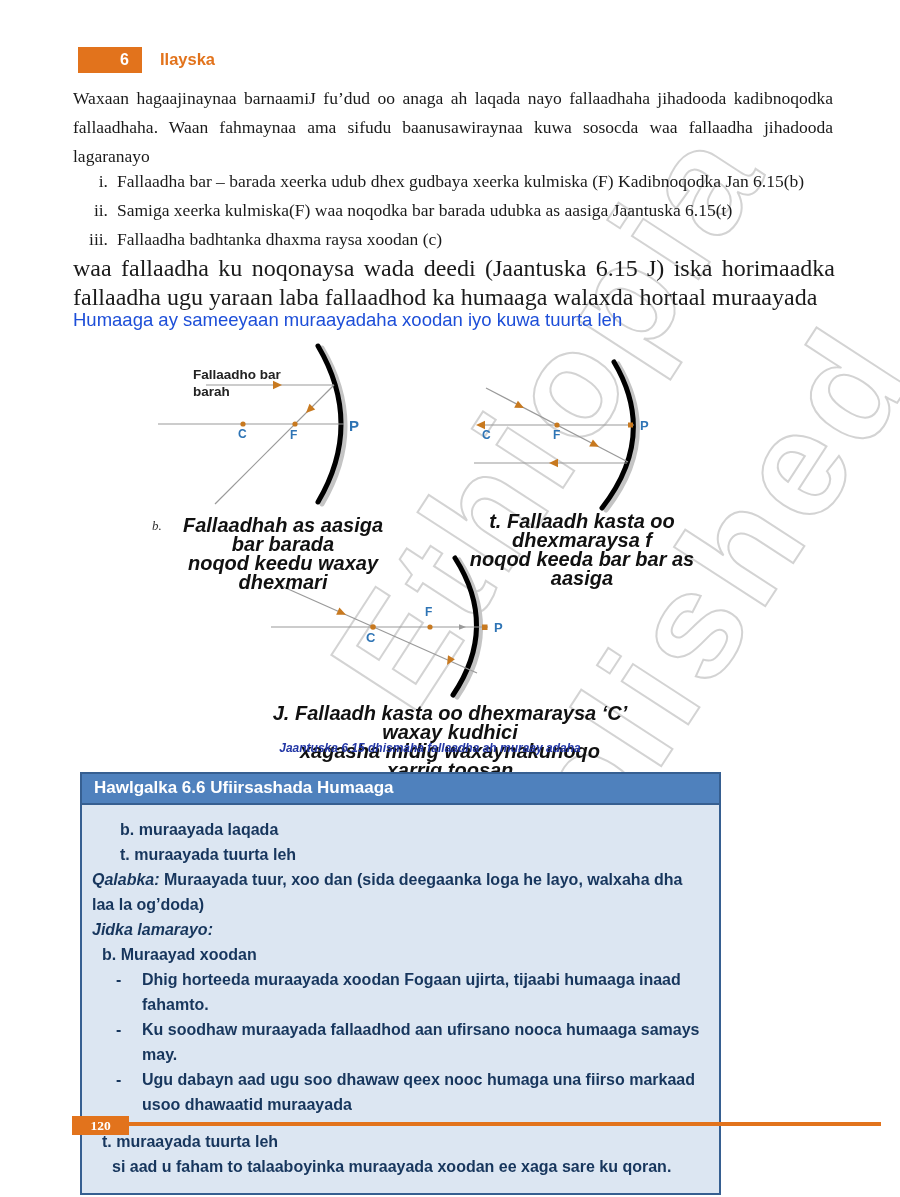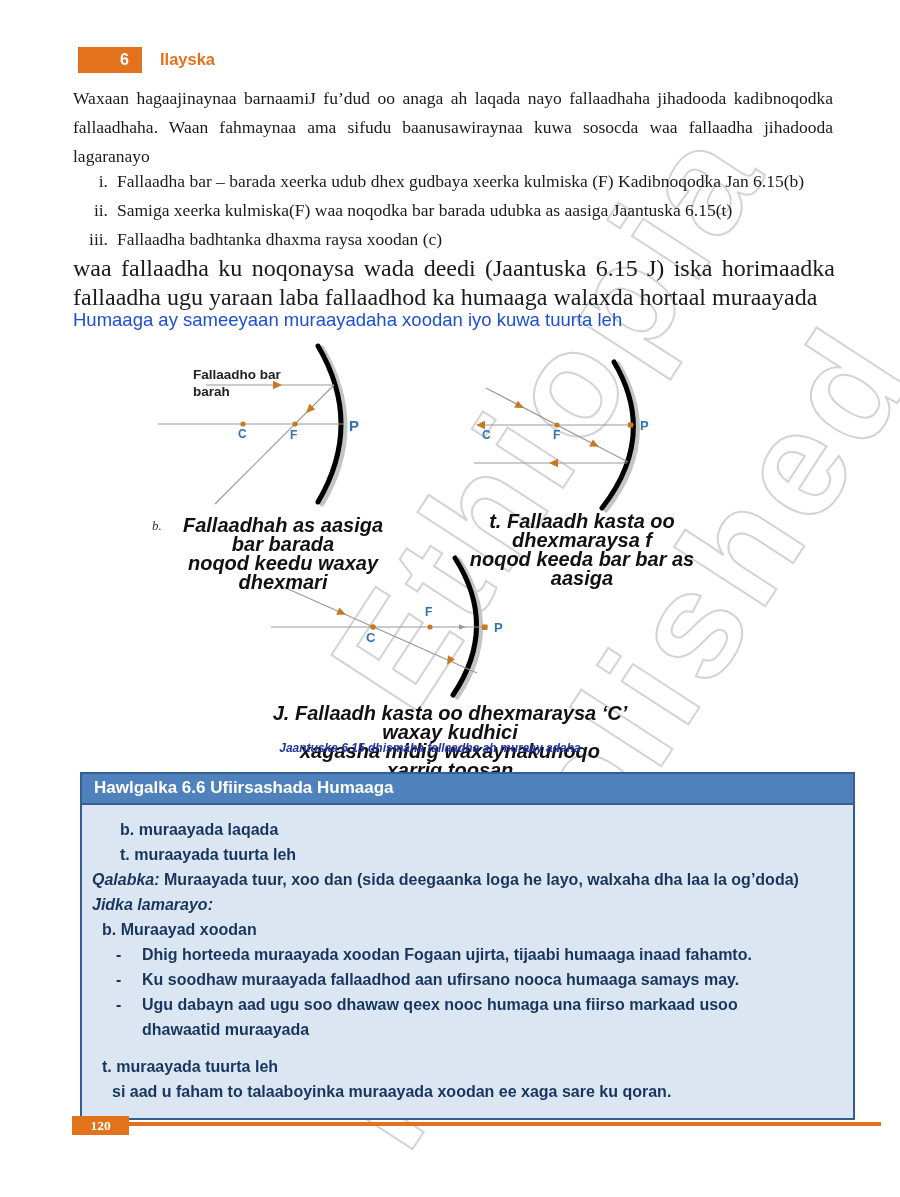--- a/index.html
+++ b/index.html
@@ -37,21 +37,21 @@
       font-size:20px;line-height:19px;color:#111;text-align:center;}
   .cap-b{left:168px;top:516px;width:230px;}
   .cap-b-prefix{position:absolute;left:152px;top:518px;font-family:"Liberation Serif",serif;
       font-style:italic;font-weight:normal;font-size:13px;color:#333;}
   .cap-t{left:452px;top:512px;width:260px;}
   .cap-j{left:270px;top:704px;width:360px;}
   .fig-caption{position:absolute;left:220px;top:741px;width:420px;color:#2438A6;text-align:center;
       font-family:"Liberation Sans",sans-serif;font-weight:bold;font-style:italic;font-size:12px;}
   svg text{font-family:"Liberation Sans",sans-serif;font-weight:bold;fill:#2E74B5;}
   
-  .activity{position:absolute;left:80px;top:772px;width:775px;box-sizing:border-box;
+  .activity{position:absolute;left:80px;top:772px;width:641px;box-sizing:border-box;
       border:2px solid #365F91;background:#DCE6F2;font-family:"Liberation Sans",sans-serif;}
   .activity-header{background:#4F81BD;border-bottom:2px solid #365F91;color:#ffffff;
       font-weight:bold;font-size:17px;padding:4px 12px 5px 12px;}
   .activity-body{padding:12px 18px 14px 10px;color:#17365D;font-weight:bold;font-size:16px;line-height:25px;}
   .a-ind28{margin-left:28px;}
   .a-ind10{margin-left:10px;}
   .a-ind20{margin-left:20px;}
   .a-step{display:flex;margin-left:24px;}
   .a-dash{flex:0 0 14px;}
   .a-step-text{margin-left:12px;width:660px;}

